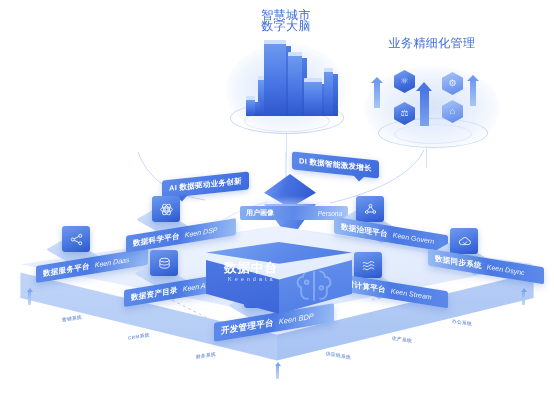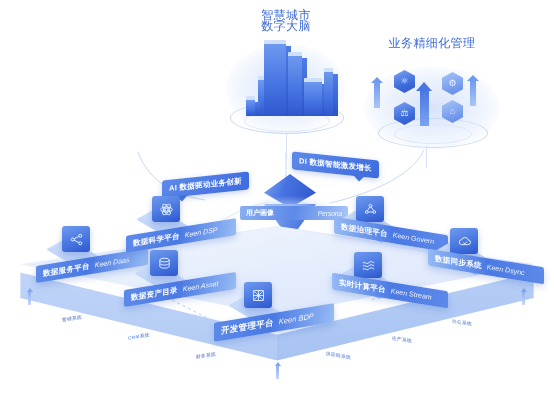--- a/index.html
+++ b/index.html
@@ -440,14 +440,39 @@
         <path d="M7 17a4 4 0 0 1 .6-7.95A5.5 5.5 0 0 1 18 9.5a3.75 3.75 0 0 1-.4 7.5H7z"></path>
         <path d="M10 13.5l2.5 2.5 3.5-4" stroke-width="1.4"></path>
       </svg>
     </div>
     <div class="band r" style="left:0;top:30px;width:102px;">
       <span class="cn">数据同步系统</span>
       <span class="en">Keen Dsync</span>
     </div>
   </div>
 
+  <div class="abs" style="left:206px;top:242px;width:146px;height:72px;">
+
+    <div class="abs" style="left:0;top:0;width:146px;height:42px;
+      background:linear-gradient(140deg,#7ba5f1 0%,#5b88e9 50%,#4a79e4 100%);
+      clip-path:polygon(50% 0,100% 25%,50% 52%,0 25%);"></div>
+
+    <div class="abs" style="left:0;top:0;width:146px;height:72px;
+      background:linear-gradient(170deg,#4f7ce5 0%,#3a63d6 100%);
+      clip-path:polygon(0 25%,50% 52%,50% 100%,0 72%);"></div>
+
+    <div class="abs" style="left:0;top:0;width:146px;height:72px;
+      background:linear-gradient(170deg,#6e9aef 0%,#4f7ce5 100%);
+      clip-path:polygon(100% 25%,50% 52%,50% 100%,100% 72%);"></div>
+    <div class="bigicon" style="left:86px;top:22px;width:44px;height:40px;">
+      <svg viewBox="0 0 24 24" fill="none" stroke="#cfe0fb" stroke-width="1">
+        <path d="M9 4a3 3 0 0 0-3 3 3 3 0 0 0-1 5.8V16a3 3 0 0 0 4 2.8"></path>
+        <path d="M15 4a3 3 0 0 1 3 3 3 3 0 0 1 1 5.8V16a3 3 0 0 1-4 2.8"></path>
+        <line x1="12" y1="4" x2="12" y2="20"></line>
+        <circle cx="8" cy="10" r="1"></circle>
+          <circle cx="16" cy="13" r="1"></circle>
+      </svg>
+    </div>
+    <div class="core-cn" style="left:18px;top:18px;">数据中台</div>
+    <div class="core-en" style="left:22px;top:34px;">Keendata</div>
+  </div>
 
 </div>
 
 </body></html>

